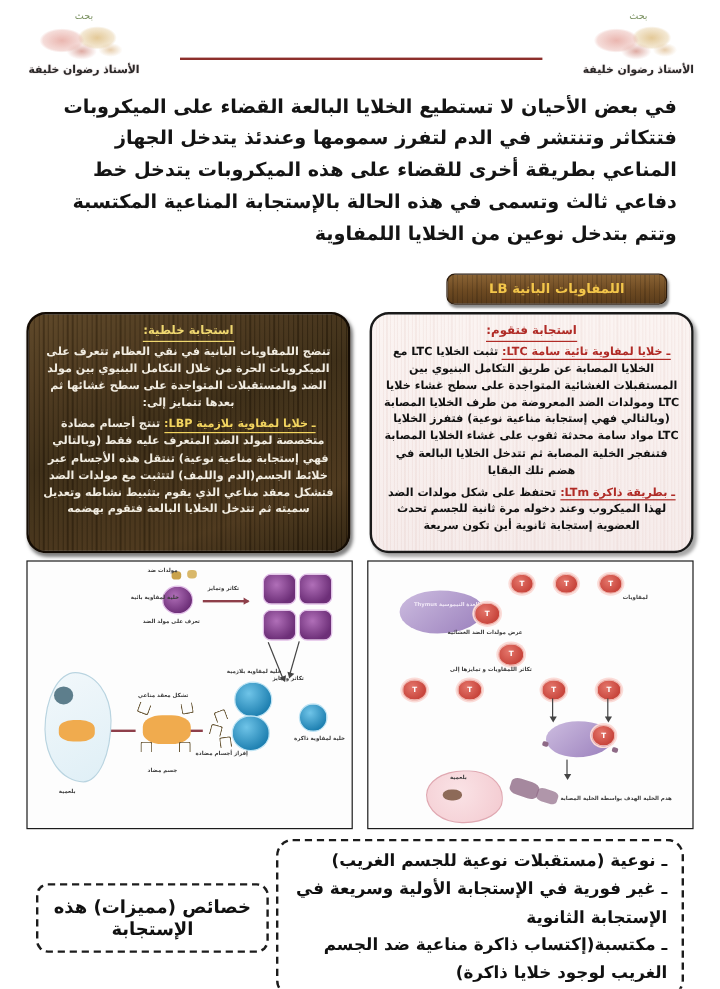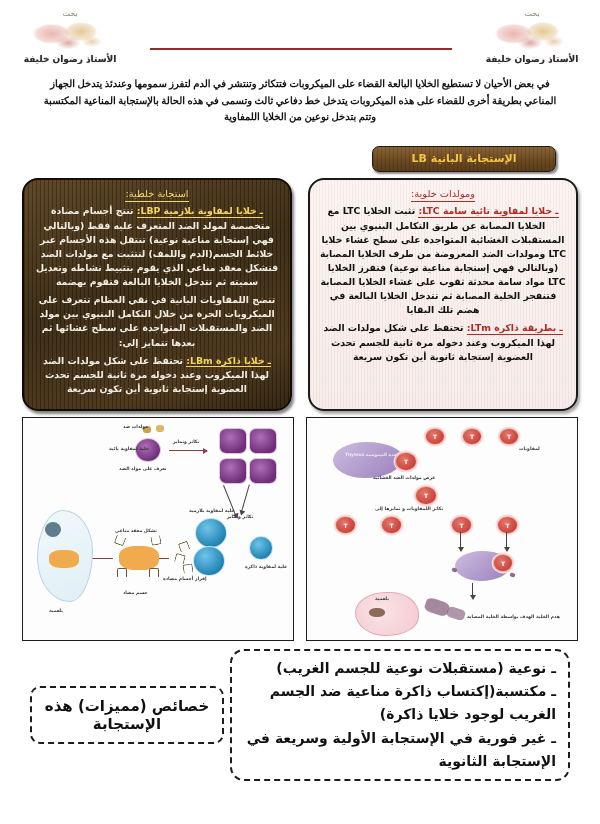--- a/index.html
+++ b/index.html
@@ -78,26 +78,24 @@
     position: absolute;
     left: 150px; right: 148px;
     top: 48px;
     height: 2px;
     background: #8d2f2b;
   }
 
   
   .intro {
     margin: 4px 36px 0 36px;
-    text-align: center;
-    font-size: 10px;
+    font-size: 16px;
     font-weight: bold;
     line-height: 1.65;
     color: #141414;
-    font-family: Liberation Serif, serif;
   }
 
   
   .badges {
     display: flex;
     justify-content: space-between;
     margin: 20px 44px 0 44px;
   }
   .badge {
     width: 182px;
@@ -156,21 +154,21 @@
     background:
       repeating-linear-gradient(90deg, rgba(0,0,0,.22) 0 1px, rgba(255,255,255,.03) 1px 4px),
       linear-gradient(160deg, #5b4323, #3a2a13 45%, #4a3519 80%, #2e200d);
     box-shadow: 2px 3px 3px rgba(0,0,0,.5);
   }
 
   .p-head {
     display: inline-block;
     margin-bottom: 2px;
     font-size: 9.8px;
-    font-weight: normal;
+    font-weight: bold;
     border-bottom: 1.2px solid currentColor;
   }
   .panel-lt .p-head { color: #b02b26; }
   .panel-lb .p-head { color: #f0d870; }
 
   .p-body { margin: 0 0 4px 0; }
 
   .p-term {
     font-weight: bold;
     border-bottom: 1.2px solid currentColor;
@@ -350,36 +348,35 @@
     <div class="logo-crest">بحث</div>
     <div class="logo-name">الأستاذ رضوان خليفة</div>
   </div>
 
   <div class="doc-title-rule"></div>
 </div>
 
 <div class="intro">في بعض الأحيان لا تستطيع الخلايا البالعة القضاء على الميكروبات فتتكاثر وتنتشر في الدم لتفرز سمومها وعندئذ يتدخل الجهاز المناعي بطريقة أخرى للقضاء على هذه الميكروبات يتدخل خط دفاعي ثالث وتسمى في هذه الحالة بالإستجابة المناعية المكتسبة وتتم بتدخل نوعين من الخلايا اللمفاوية</div>
 
 <div class="badges">
-  <div class="badge badge-lb">الإستجابة البانية LB</div>
+  <div class="badge badge-lb">اللمفاويات البانية LB</div>
 </div>
 
 <div class="panels">
 
   <div class="panel panel-lt">
-    <div class="p-head">ومولدات خلوية:</div>
+    <div class="p-head">استجابة فتقوم:</div>
     <p class="p-body"><span class="p-term">ـ خلايا لمفاوية تائية سامة LTC:</span><span> تثبت الخلايا LTC مع الخلايا المصابة عن طريق التكامل البنيوي بين المستقبلات الغشائية المتواجدة على سطح غشاء خلايا LTC ومولدات الضد المعروضة من طرف الخلايا المصابة (وبالتالي فهي إستجابة مناعية نوعية) فتفرز الخلايا LTC مواد سامة محدثة ثقوب على غشاء الخلايا المصابة فتنفجر الخلية المصابة ثم تتدخل الخلايا البالعة في هضم تلك البقايا</span></p>
     <p class="p-body"><span class="p-term">ـ بطريقة ذاكرة LTm:</span><span> تحتفظ على شكل مولدات الضد لهذا الميكروب وعند دخوله مرة ثانية للجسم تحدث العضوية إستجابة ثانوية أين تكون سريعة</span></p>
   </div>
 
   <div class="panel panel-lb">
     <div class="p-head">استجابة خلطية:</div>
+    <p class="p-body">تنضج اللمفاويات البانية في نقي العظام تتعرف على الميكروبات الحرة من خلال التكامل البنيوي بين مولد الضد والمستقبلات المتواجدة على سطح غشائها ثم بعدها تتمايز إلى:</p>
     <p class="p-body"><span class="p-term">ـ خلايا لمفاوية بلازمية LBP:</span><span> تنتج أجسام مضادة متخصصة لمولد الضد المتعرف عليه فقط (وبالتالي فهي إستجابة مناعية نوعية) تنتقل هذه الأجسام عبر خلائط الجسم(الدم واللمف) لتتثبت مع مولدات الضد فتشكل معقد مناعي الذي يقوم بتثبيط نشاطه وتعديل سميته ثم تتدخل الخلايا البالعة فتقوم بهضمه</span></p>
-    <p class="p-body">تنضج اللمفاويات البانية في نقي العظام تتعرف على الميكروبات الحرة من خلال التكامل البنيوي بين مولد الضد والمستقبلات المتواجدة على سطح غشائها ثم بعدها تتمايز إلى:</p>
-    <p class="p-body"><span class="p-term">ـ خلايا ذاكرة LBm:</span><span> تحتفظ على شكل مولدات الضد لهذا الميكروب وعند دخوله مرة ثانية للجسم تحدث العضوية إستجابة ثانوية أين تكون سريعة</span></p>
   </div>
 </div>
 
 <div class="figures">
 
   <div class="figure">
 
     <div class="cell tcell" style="left:118px;top:10px;width:18px;height:15px;"></div>
     <div class="cell tcell" style="left:155px;top:10px;width:18px;height:15px;"></div>
     <div class="cell tcell" style="left:192px;top:10px;width:18px;height:15px;"></div>
@@ -466,17 +463,17 @@
     <div class="big-cell" style="left:14px;top:92px;width:54px;height:90px;"></div>
     <div class="nucleus" style="left:22px;top:104px;width:16px;height:15px;"></div>
     <div class="ag-blob" style="left:26px;top:132px;width:30px;height:18px;"></div>
     <div class="fig-cap" style="left:26px;top:190px;">بلعمية</div>
   </div>
 </div>
 
 <div class="footer">
   <div class="footer-list">
     <div>ـ نوعية (مستقبلات نوعية للجسم الغريب)</div>
+    <div>ـ غير فورية في الإستجابة الأولية وسريعة في الإستجابة الثانوية</div>
     <div>ـ مكتسبة(إكتساب ذاكرة مناعية ضد الجسم الغريب لوجود خلايا ذاكرة)</div>
-    <div>ـ غير فورية في الإستجابة الأولية وسريعة في الإستجابة الثانوية</div>
   </div>
   <div class="footer-label">خصائص (مميزات) هذه الإستجابة</div>
 </div>
 
 </body></html>

